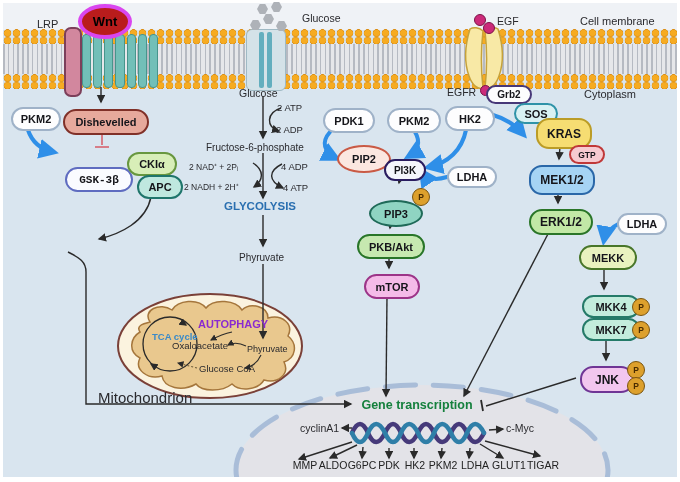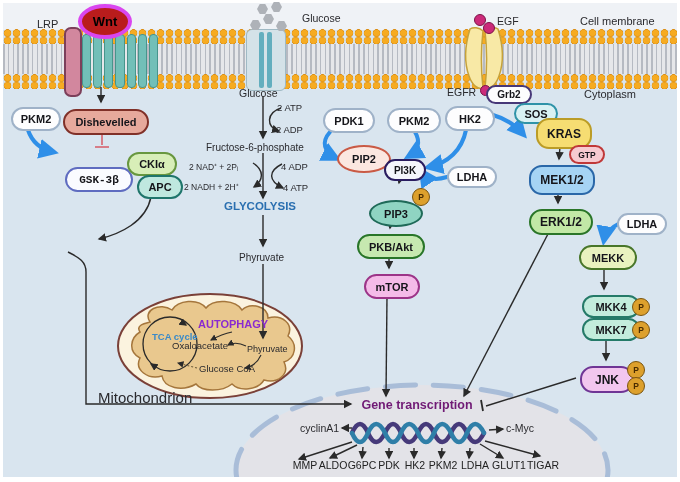--- a/index.html
+++ b/index.html
@@ -194,21 +194,21 @@
   <span class="lbl" style="left:280px;top:179px;font-size:9.5px;">4 ATP</span>
   <span class="lbl" style="left:221px;top:197px;font-size:11.5px;font-weight:bold;color:#2a6fb0;">GLYCOLYSIS</span>
   <span class="lbl" style="left:236px;top:249px;font-size:10px;">Phyruvate</span>
 
   <span class="lbl" style="left:149px;top:328px;font-size:9.5px;font-weight:bold;color:#3a8ac8;">TCA cycle</span>
   <span class="lbl" style="left:195px;top:315px;font-size:11px;font-weight:bold;color:#8a2ad0;">AUTOPHAGY</span>
   <span class="lbl" style="left:169px;top:337px;font-size:9.5px;">Oxaloacetate</span>
   <span class="lbl" style="left:244px;top:341px;font-size:9px;">Phyruvate</span>
   <span class="lbl" style="left:196px;top:360px;font-size:9.5px;">Glucose CoA</span>
 
-  <span class="lbl" style="left:414px;top:402px;transform:translate(-50%,-50%);font-size:12.5px;font-weight:bold;color:#701a75;">Gene transcription</span>
+  <span class="lbl" style="left:414px;top:402px;transform:translate(-50%,-50%);font-size:12.5px;font-weight:bold;color:#15803d;">Gene transcription</span>
   <span class="lbl" style="left:297px;top:419px;">cyclinA1</span>
   <span class="lbl" style="left:503px;top:419px;">c-Myc</span>
   <span class="lbl" style="left:302px;top:456px;transform:translateX(-50%);color:#222;">MMP</span>
   <span class="lbl" style="left:330px;top:456px;transform:translateX(-50%);color:#222;">ALDO</span>
   <span class="lbl" style="left:359px;top:456px;transform:translateX(-50%);color:#222;">G6PC</span>
   <span class="lbl" style="left:386px;top:456px;transform:translateX(-50%);color:#222;">PDK</span>
   <span class="lbl" style="left:412px;top:456px;transform:translateX(-50%);color:#222;">HK2</span>
   <span class="lbl" style="left:440px;top:456px;transform:translateX(-50%);color:#222;">PKM2</span>
   <span class="lbl" style="left:472px;top:456px;transform:translateX(-50%);color:#222;">LDHA</span>
   <span class="lbl" style="left:506px;top:456px;transform:translateX(-50%);color:#222;">GLUT1</span>

